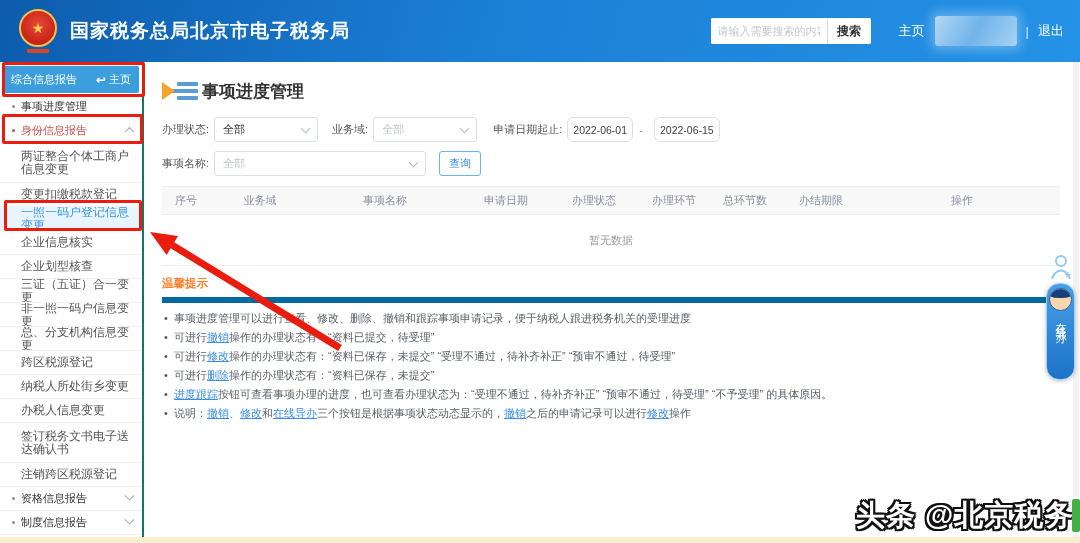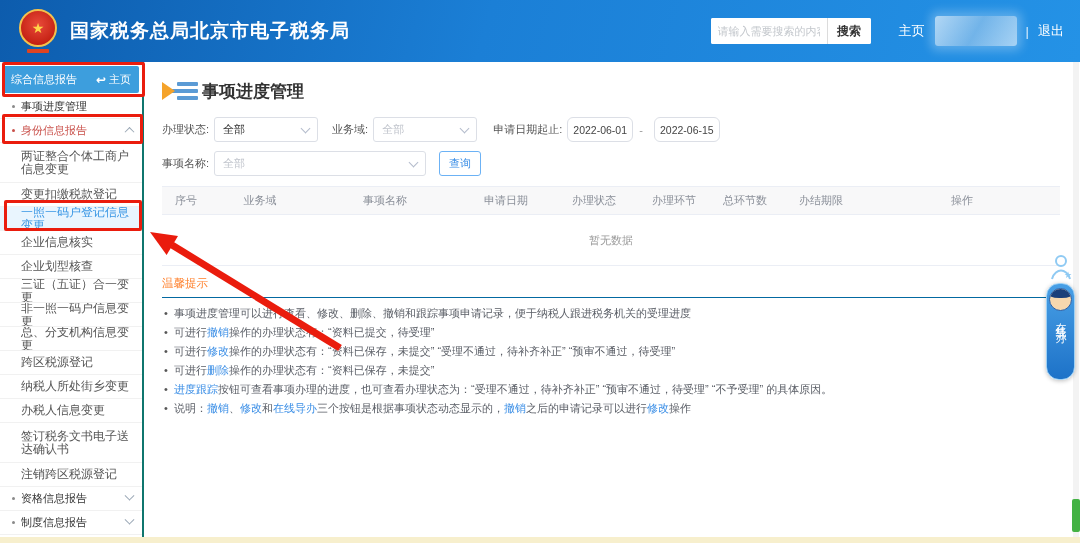--- a/index.html
+++ b/index.html
@@ -82,25 +82,25 @@
        border-radius:3px;font-size:11px;cursor:pointer;font-family:inherit;}
 
   .table-wrap{margin-top:10px;width:898px;}
   table{width:100%;border-collapse:collapse;font-size:11px;table-layout:fixed;}
   th{background:#f8f8f9;color:#8a8f99;font-weight:normal;height:25px;
      border-top:1px solid #ebeef5;border-bottom:1px solid #ebeef5;}
   .empty-row{height:50px;display:flex;align-items:center;justify-content:center;color:#9a9a9a;
      font-size:11px;border-bottom:1px solid #ebeef5;}
 
   .tips{margin-top:10px;width:898px;}
-  .tips-title{color:#ff7f2a;font-size:11.5px;font-weight:normal;padding-bottom:6px;border-bottom:1px solid #0369a1;}
+  .tips-title{color:#ff7f2a;font-size:11.5px;font-weight:bold;padding-bottom:6px;border-bottom:6px solid #0369a1;}
   .tips ul{margin:8px 0 0;padding:0;list-style:none;}
   .tips li{font-size:11px;color:#5a5e66;line-height:15px;margin-bottom:4px;padding-left:12px;position:relative;}
   .tips li::before{content:"\2022";position:absolute;left:2px;color:#555;}
-  .lnk{color:#3a8ee6;}
+  .lnk{color:#3a8ee6;text-decoration:underline;}
 
   
   .scroll-strip{position:absolute;left:1073px;top:62px;width:6px;height:475px;background:#f3f3f3;}
   .person-float{position:absolute;left:1050px;top:253px;width:24px;height:28px;cursor:pointer;}
   .online-float{position:absolute;left:1046px;top:283px;width:29px;height:97px;box-sizing:border-box;
        background:linear-gradient(#49a0e6,#1d72c8);border:1px solid #9ed1f5;border-radius:13px;
        display:flex;flex-direction:column;align-items:center;padding-top:4px;cursor:pointer;
        box-shadow:0 1px 4px rgba(0,0,0,.25);}
   .mascot{width:21px;height:21px;border-radius:50%;background:#f6d7ae;border:1px solid #2a5fa8;
        position:relative;overflow:hidden;flex:none;}
@@ -318,15 +318,16 @@
   </div>
 
   <div class="anno-box anno1"></div>
   <div class="anno-box anno2"></div>
   <div class="anno-box anno3"></div>
   <svg class="anno-arrow" viewBox="0 0 1080 543">
     <line x1="340" y1="348" x2="172" y2="245" stroke="#ea1c0d" stroke-width="7"></line>
     <polygon points="150,232 178,236.1 166.6,254.9" fill="#ea1c0d"></polygon>
   </svg>
 
+  <div class="watermark">头条 @北京税务</div>
   <div class="green-tab"></div>
   <div class="bottom-strip"></div>
 </div>
 
 </body></html>

